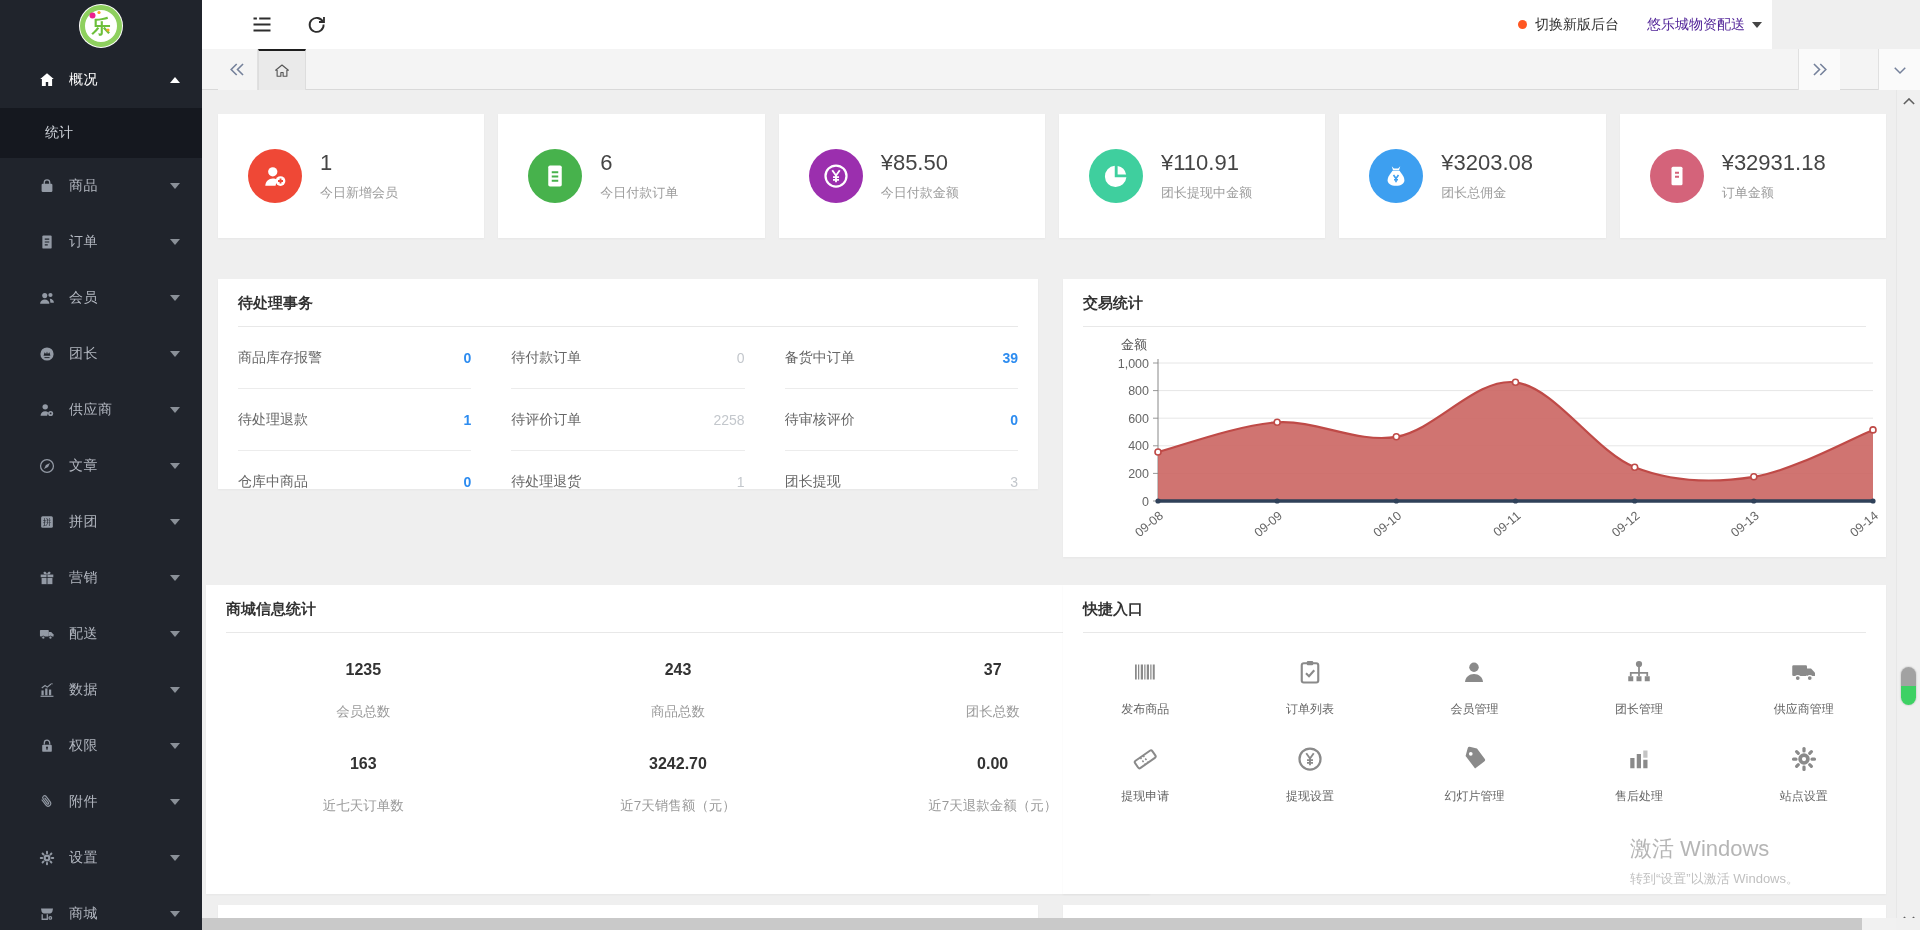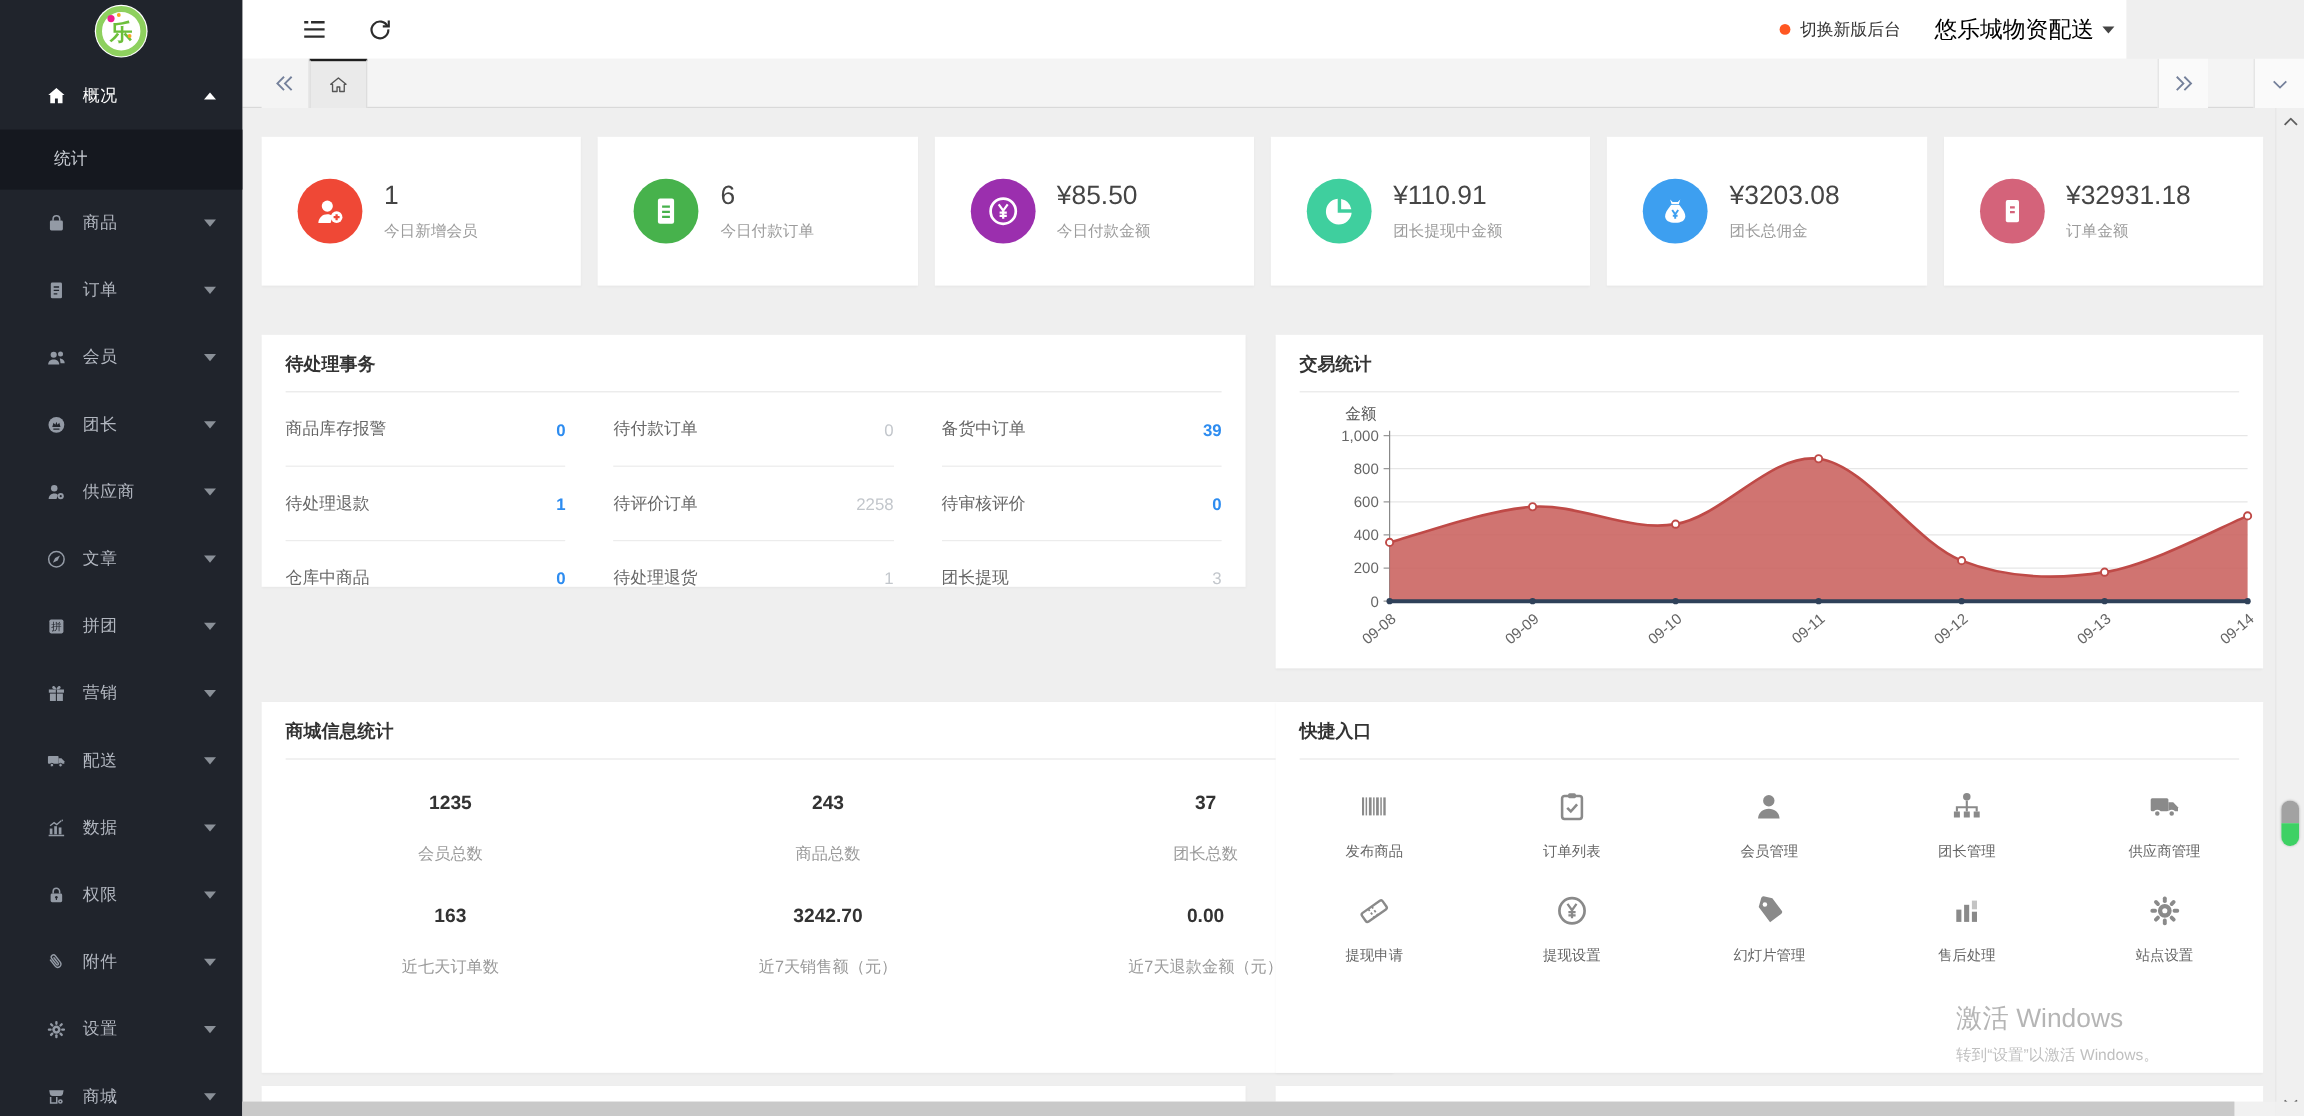--- a/index.html
+++ b/index.html
@@ -21,21 +21,21 @@
   .caret.up { border-bottom:6px solid #ffffff; }
   .side-sub { height:50px; background:#15181f; display:flex; align-items:center;
     padding-left:45px; color:#ccd0d7; font-size:14px; cursor:pointer; }
 
   
   .topbar { position:absolute; left:202px; top:0; width:1570px; height:49px; background:#ffffff; z-index:4; }
   .tb-icon { position:absolute; top:13px; width:24px; height:24px; color:#2d2d2d; cursor:pointer; }
   .tb-right { position:absolute; right:10px; top:0; height:49px; display:flex; align-items:center; gap:28px; }
   .switch-link { display:flex; align-items:center; gap:8px; font-size:14px; color:#333; cursor:pointer; }
   .dot { width:9px; height:9px; border-radius:50%; }
-  .account { display:flex; align-items:center; gap:7px; font-size:19px; color:#000000; cursor:pointer; }
+  .account { display:flex; align-items:center; gap:7px; font-size:14px; color:#4c1d95; cursor:pointer; }
   .tri-down { width:0; height:0; border-left:5px solid transparent; border-right:5px solid transparent; border-top:6px solid #444; }
 
   
   .tabstrip { position:absolute; left:202px; top:49px; width:1718px; height:41px; background:#f4f4f4;
     border-bottom:1px solid #d9d9d9; z-index:4; }
   .tab-btn { position:absolute; top:0; height:41px; display:flex; align-items:center; justify-content:center;
     color:#75819b; cursor:pointer; background:#f4f4f4; }
   .tab-home { position:absolute; left:56px; top:0; width:48px; height:41px; background:#eaeaea;
     border-top:2px solid #1e1e1e; border-right:1px solid #ddd; border-left:1px solid #ddd;
     display:flex; align-items:center; justify-content:center; color:#555; cursor:pointer; }
@@ -500,21 +500,21 @@
             <text x="577.6666666666667" y="162" font-size="12.5" fill="#666" text-anchor="end" transform="rotate(-40 577.6666666666667 162)">09-12</text>
             <circle cx="690.8333333333334" cy="146" r="2.6" fill="#2f4159"></circle>
             <circle cx="690.8333333333334" cy="121.8" r="3" fill="#fff" stroke="#bf4a47" stroke-width="1.6"></circle>
             <text x="696.8333333333334" y="162" font-size="12.5" fill="#666" text-anchor="end" transform="rotate(-40 696.8333333333334 162)">09-13</text>
             <circle cx="810" cy="146" r="2.6" fill="#2f4159"></circle>
             <circle cx="810" cy="74.9" r="3" fill="#fff" stroke="#bf4a47" stroke-width="1.6"></circle>
             <text x="816" y="162" font-size="12.5" fill="#666" text-anchor="end" transform="rotate(-40 816 162)">09-14</text>
           </svg></div>
     </div>
 
-    <div class="panel" style="left:16px;top:495px;width:944px;height:309px;">
+    <div class="panel" style="left:4px;top:495px;width:944px;height:309px;">
       <div class="panel-title">商城信息统计</div>
       <div class="panel-divider"></div>
       <div class="mall-grid" id="mall-grid">
           <div>
             <div class="mall-num">1235</div>
             <div class="mall-label">会员总数</div>
           </div>
           <div>
             <div class="mall-num">243</div>
             <div class="mall-label">商品总数</div>

